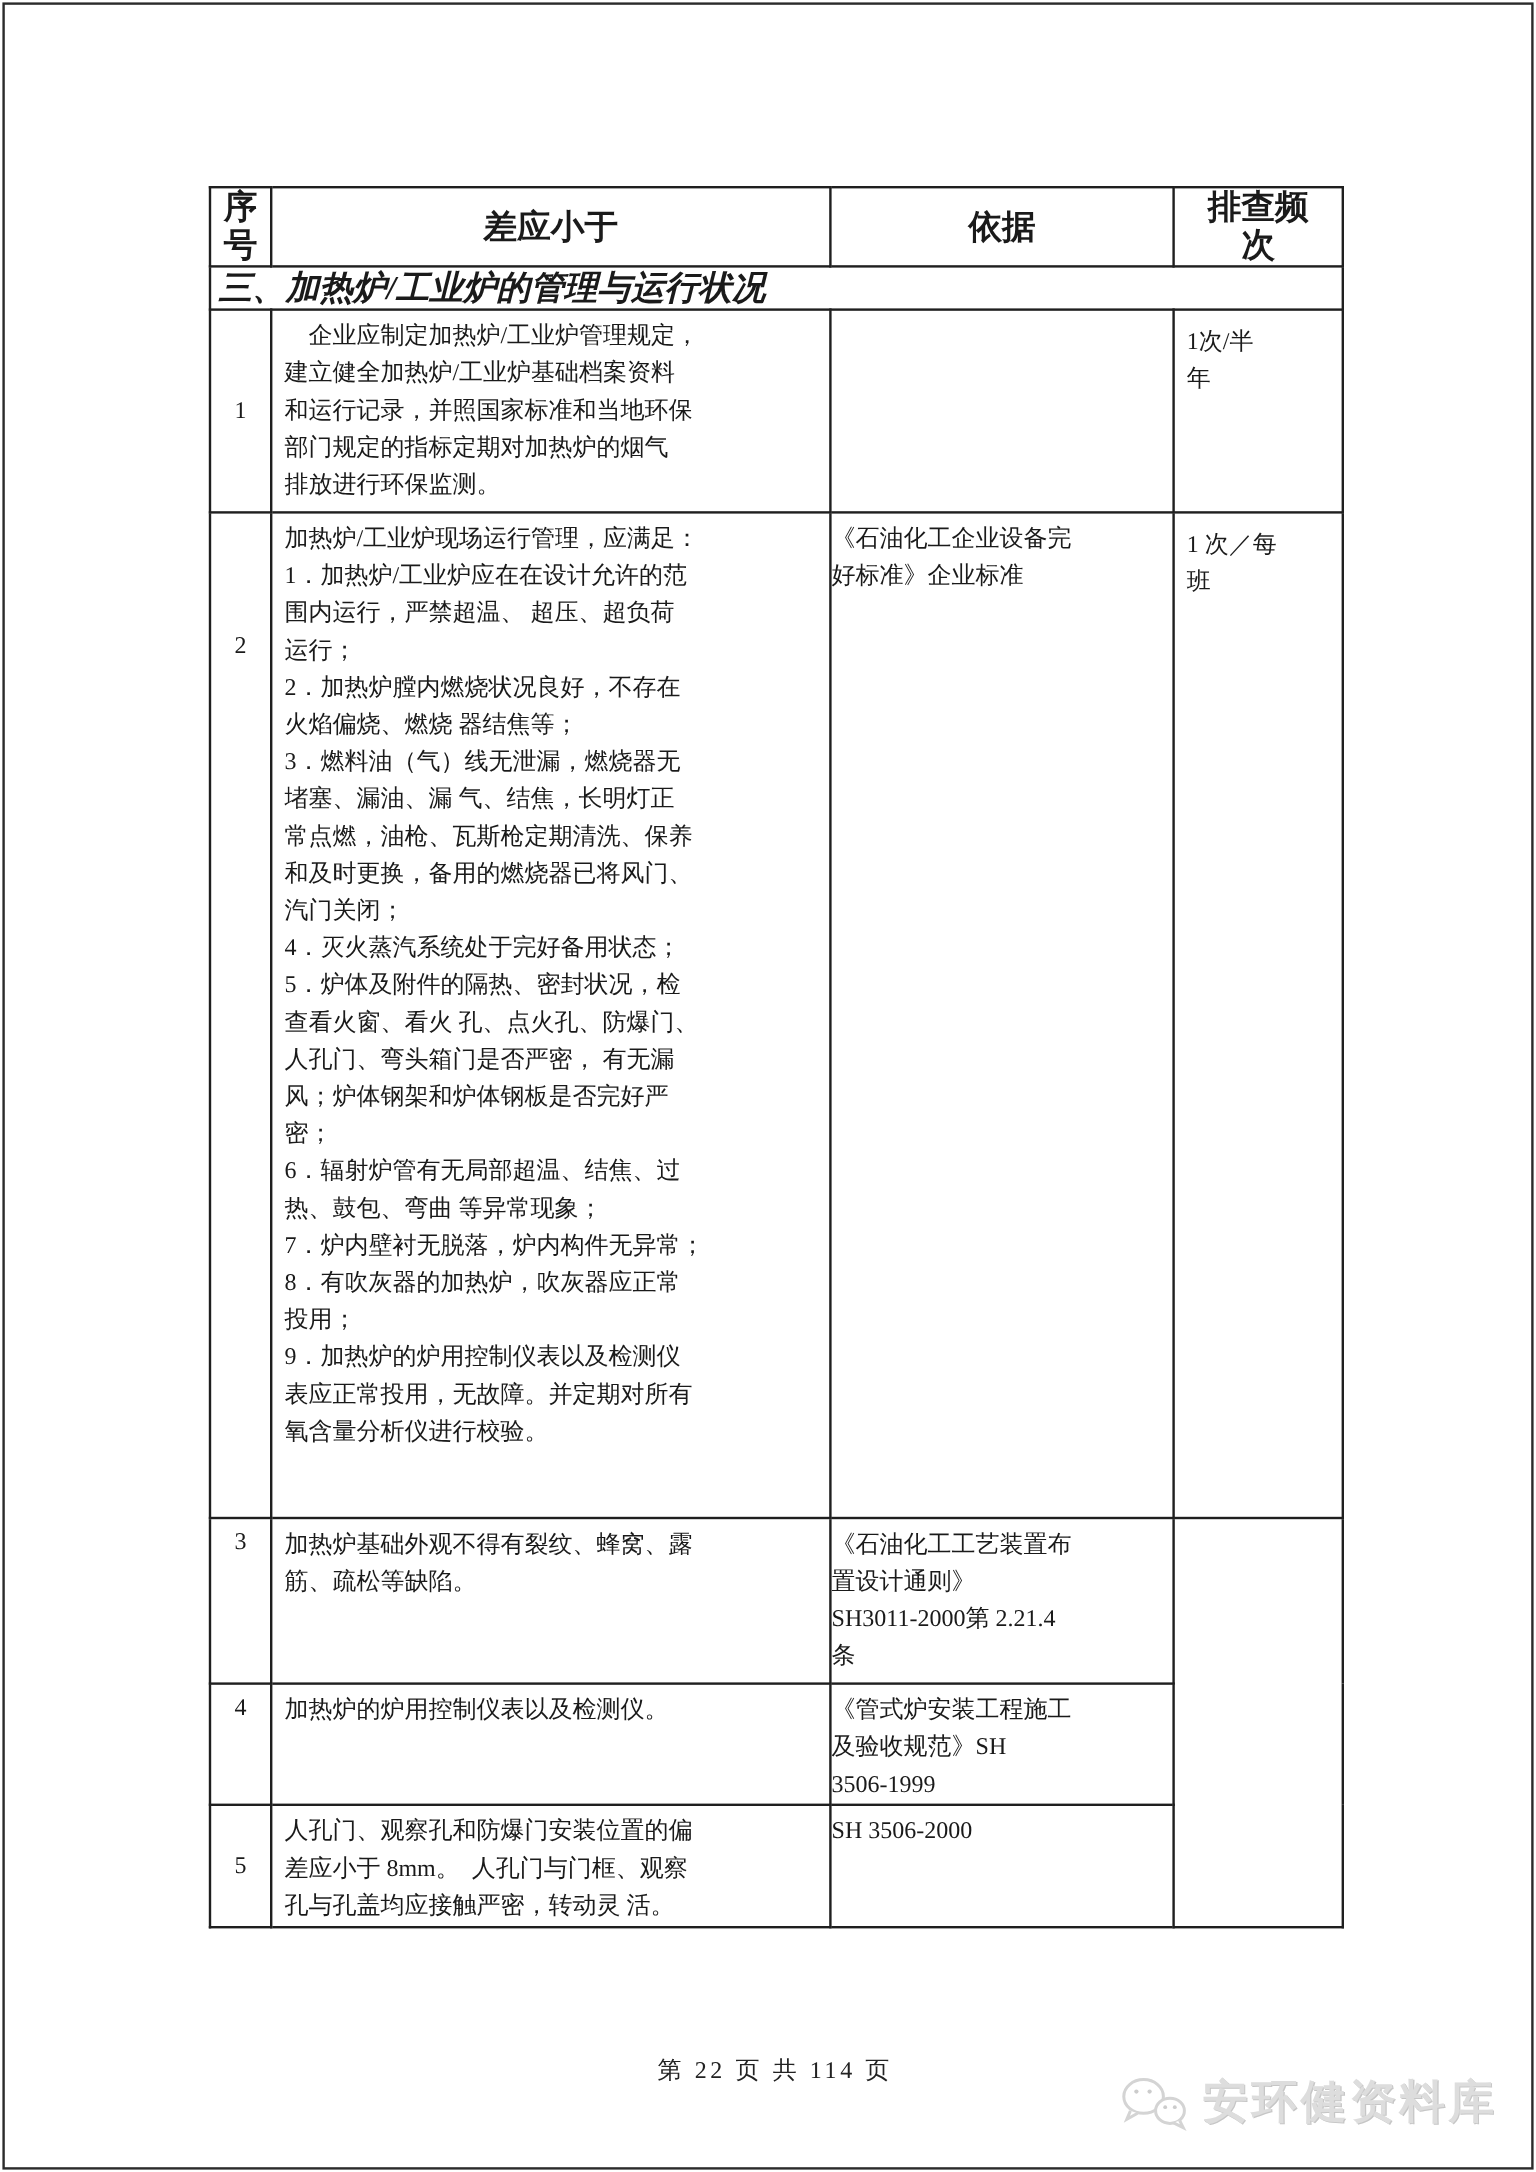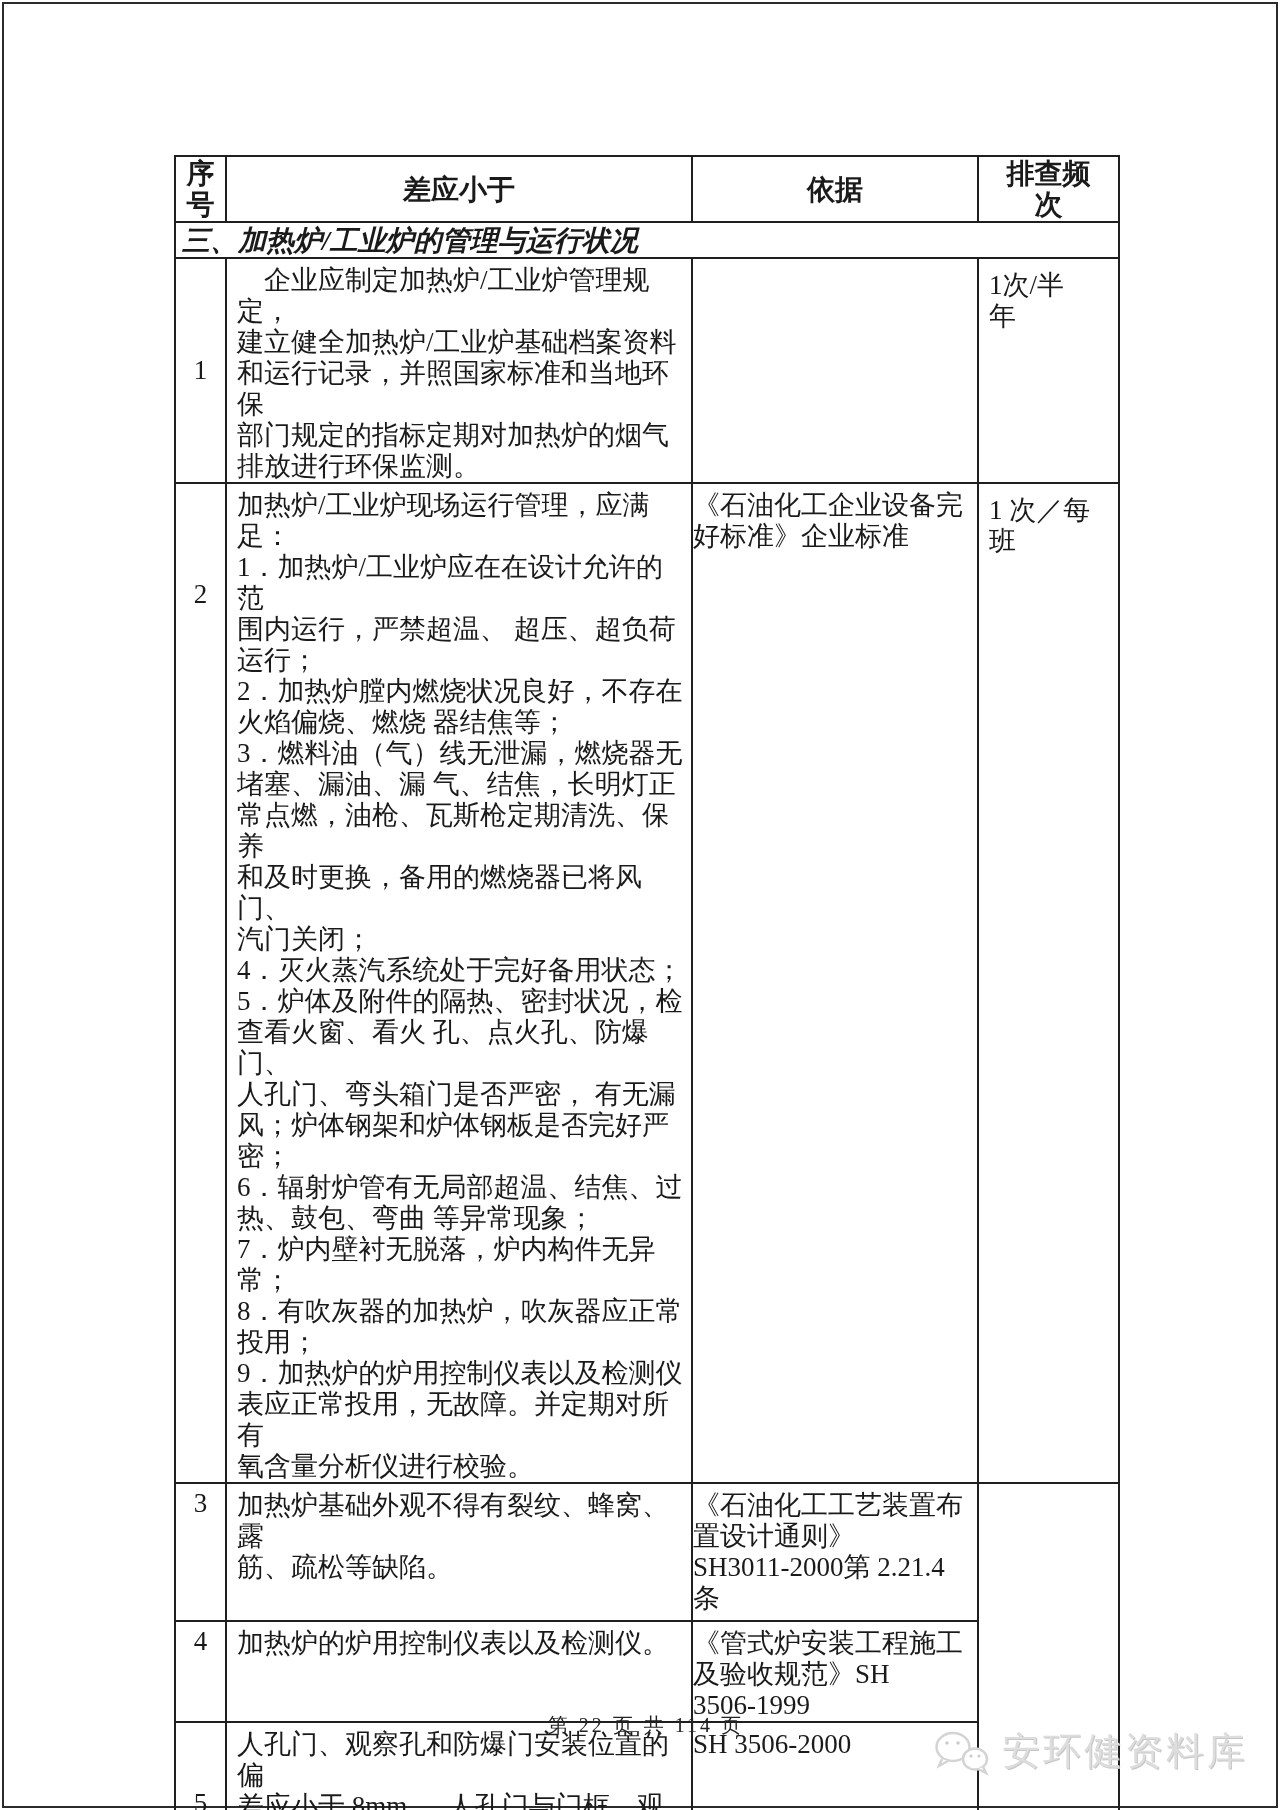--- a/index.html
+++ b/index.html
@@ -25,21 +25,21 @@
     position: absolute;
     left: 174px; top: 155px;
     width: 944px;
     border-collapse: collapse;
     table-layout: fixed;
   }
   table.audit-table th, table.audit-table td {
     border: 2px solid #1f1f1f;
     vertical-align: top;
     white-space: pre-wrap;
-    font-size: 27px;
+    font-size: 20px;
     line-height: 31px;
     overflow: hidden;
   }
   tr.header-row { height: 66px; }
   tr.header-row th {
     font-weight: bold;
     font-size: 28px;
     line-height: 31px;
     text-align: center;
     vertical-align: middle;
@@ -83,21 +83,21 @@
   .watermark {
     position: absolute;
     top: 1726px;
     right: 32px;
     display: flex;
     align-items: center;
     gap: 10px;
   }
   .watermark .wm-text {
     font-size: 38px;
-    font-weight: normal;
+    font-weight: bold;
     letter-spacing: 3px;
     color: #dddddd;
     text-shadow: 1px 1px 0 #c6c6c6;
     font-family: "Liberation Sans", "DejaVu Sans", sans-serif;
   }
 </style>
 </head>
 <body>
 
 <div class="page">

